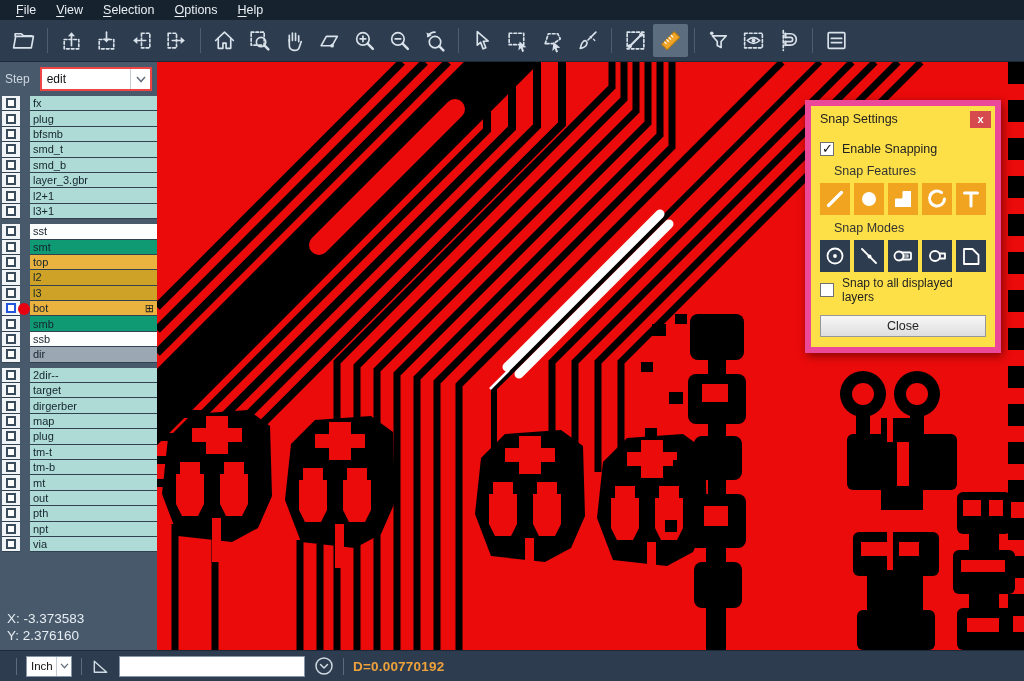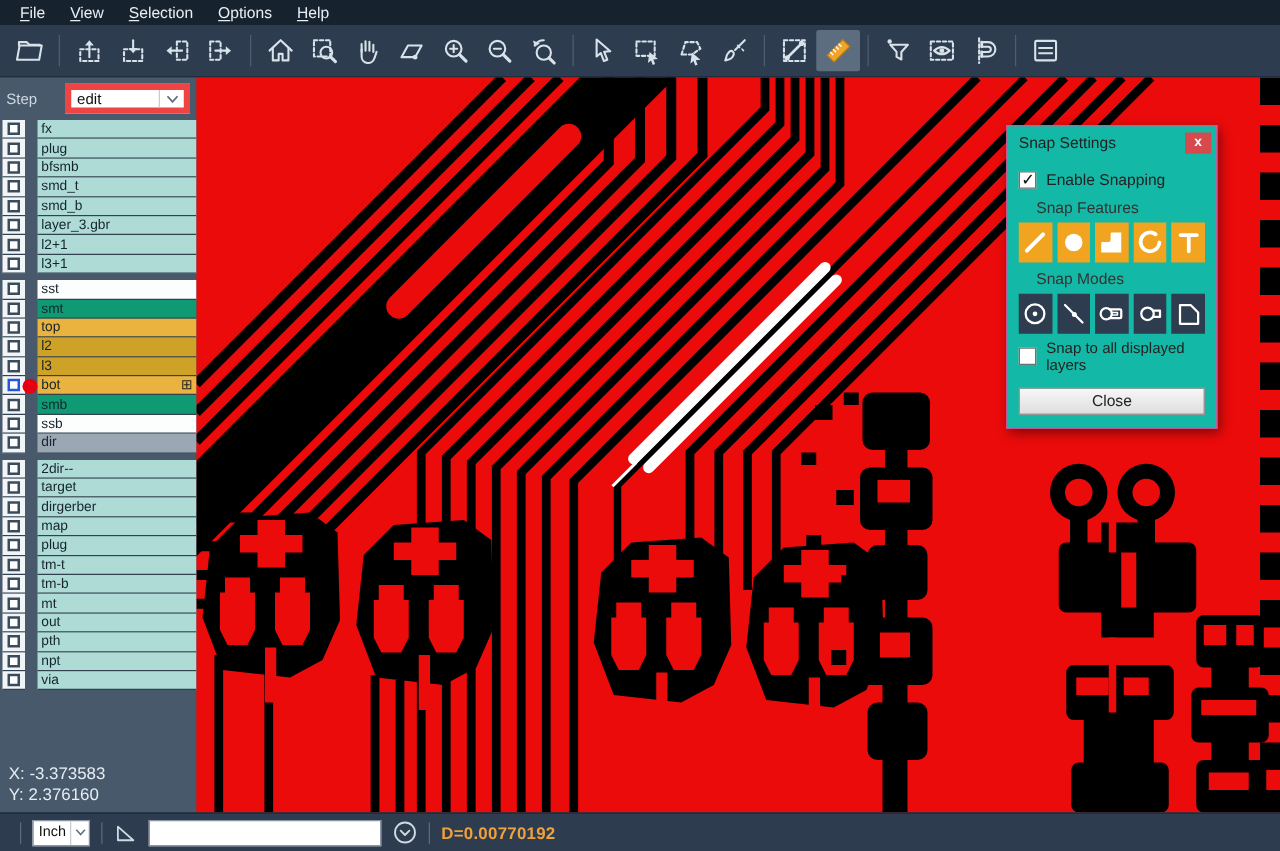--- a/index.html
+++ b/index.html
@@ -19,23 +19,23 @@
   .ti{stroke:#d9e2ea;fill:none;stroke-width:1.6;stroke-linecap:round;stroke-linejoin:round}
   .ti .fill{fill:#d9e2ea;stroke:none}
   .ti .dash{stroke-dasharray:2.6 2}
 
   
   .main{position:absolute;top:62px;left:0;width:1024px;height:588px}
   .sidebar{position:absolute;left:0;top:0;width:157px;height:588px;background:#48596b}
   .canvas{position:absolute;left:157px;top:0;width:867px;height:588px;background:#ec0b0b}
 
   
-  .step-row{height:34px;display:flex;align-items:center;padding:0 5px;gap:22px}
+  .step-row{height:34px;display:flex;align-items:center;padding:0 5px;gap:10px}
   .step-label{color:#cdd7e0;font-size:12px}
-  .step-select{flex:1;height:24px;background:#fff;border:5px solid #ef4444;display:flex;align-items:center;font-size:12px;color:#111}
+  .step-select{flex:1;height:24px;background:#fff;border:2px solid #ef4444;display:flex;align-items:center;font-size:12px;color:#111}
   .step-select .val{flex:1;padding-left:5px}
   .step-select .chev{width:20px;border-left:1px solid #c5ccd4;height:100%;display:flex;align-items:center;justify-content:center;color:#667}
   .layer-list{padding-left:2px}
   .layer-group{margin-bottom:5px}
   .lrow{display:flex;align-items:stretch;height:15.4px;position:relative}
   .cbcell{width:18px;display:flex;align-items:center;justify-content:center;background:#f2f5f7;border-bottom:1px solid #31414f}
   .cb{width:10px;height:10px;background:#fff;border:2px solid #3a4b5c}
   .lrow.sel .cb{border-color:#2456dd}
   .cgap{width:10px;position:relative}
   .dot{position:absolute;left:-2px;top:1.5px;width:12px;height:12px;border-radius:50%;background:#e60012;z-index:2}
@@ -48,21 +48,21 @@
   
   .statusbar{position:absolute;left:0;bottom:0;width:1024px;height:31px;background:#2d3d4f;border-top:1px solid #1c2938;display:flex;align-items:center;padding-left:16px;gap:9px}
   .ssep{width:1px;height:17px;background:#5a6c7e}
   .unit-select{width:46px;height:21px;background:#fff;border:1px solid #8795a5;display:flex;align-items:center;font-size:11.5px;color:#111}
   .unit-select .val{flex:1;padding-left:4px}
   .unit-select .chev{width:15px;height:100%;border-left:1px solid #c5ccd4;display:flex;align-items:center;justify-content:center;color:#667}
   .measure-input{width:186px;height:21px;background:#fff;border:1px solid #8795a5;font-size:12px;padding:0 4px;font-family:"Liberation Sans",sans-serif}
   .dist{color:#efa13b;font-size:13.5px;font-weight:700;letter-spacing:.2px}
 
   
-  .dialog{position:absolute;left:805px;top:100px;width:169px;background:#14b8a6;border:1px solid #ec4899;box-shadow:2px 3px 9px rgba(0,0,0,.45);z-index:10}
+  .dialog{position:absolute;left:805px;top:100px;width:196px;background:#fde047;border:6px solid #ec4899;box-shadow:2px 3px 9px rgba(0,0,0,.45);z-index:10}
   .dlg-title{height:26px;display:flex;align-items:center;justify-content:space-between;padding:0 4px 0 9px}
   .dlg-title .t{font-size:12.5px;color:#222}
   .dlg-close{width:21px;height:17px;background:#d6494c;color:#fff;font-size:11px;font-weight:bold;display:flex;align-items:center;justify-content:center;line-height:1}
   .dlg-body{padding:6px 9px 10px}
   .chk-row{display:flex;align-items:center;gap:8px;margin:4px 0 8px}
   .chk{width:14px;height:14px;background:#fff;border:1px solid #707070;position:relative;flex:0 0 auto}
   .chk.checked::after{content:"✓";position:absolute;left:1px;top:-2px;font-size:13px;color:#111}
   .chk-text{font-size:12.5px;color:#222}
   .sec-label{font-size:12.5px;color:#333;margin:6px 14px 5px}
   .iconrow{display:flex;gap:4px}

